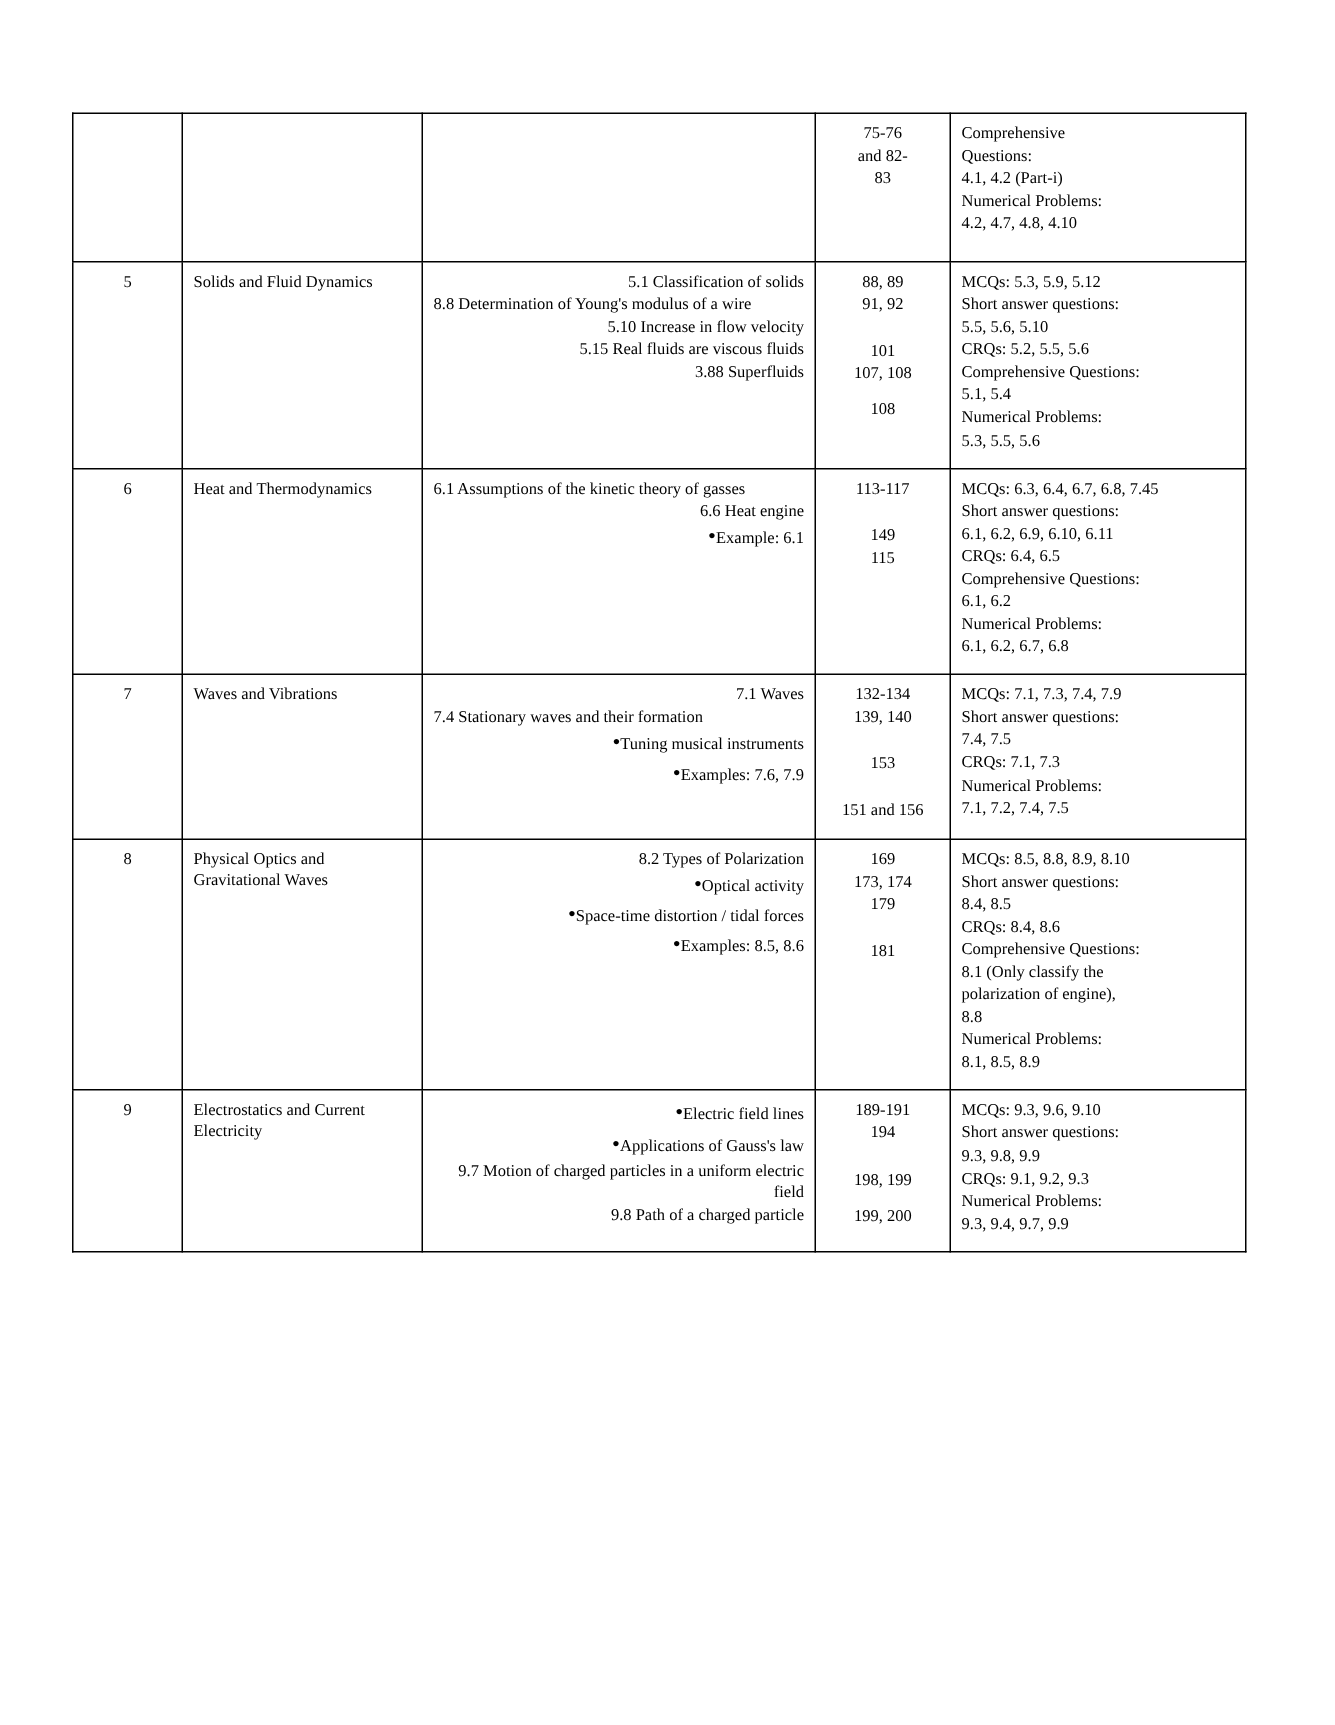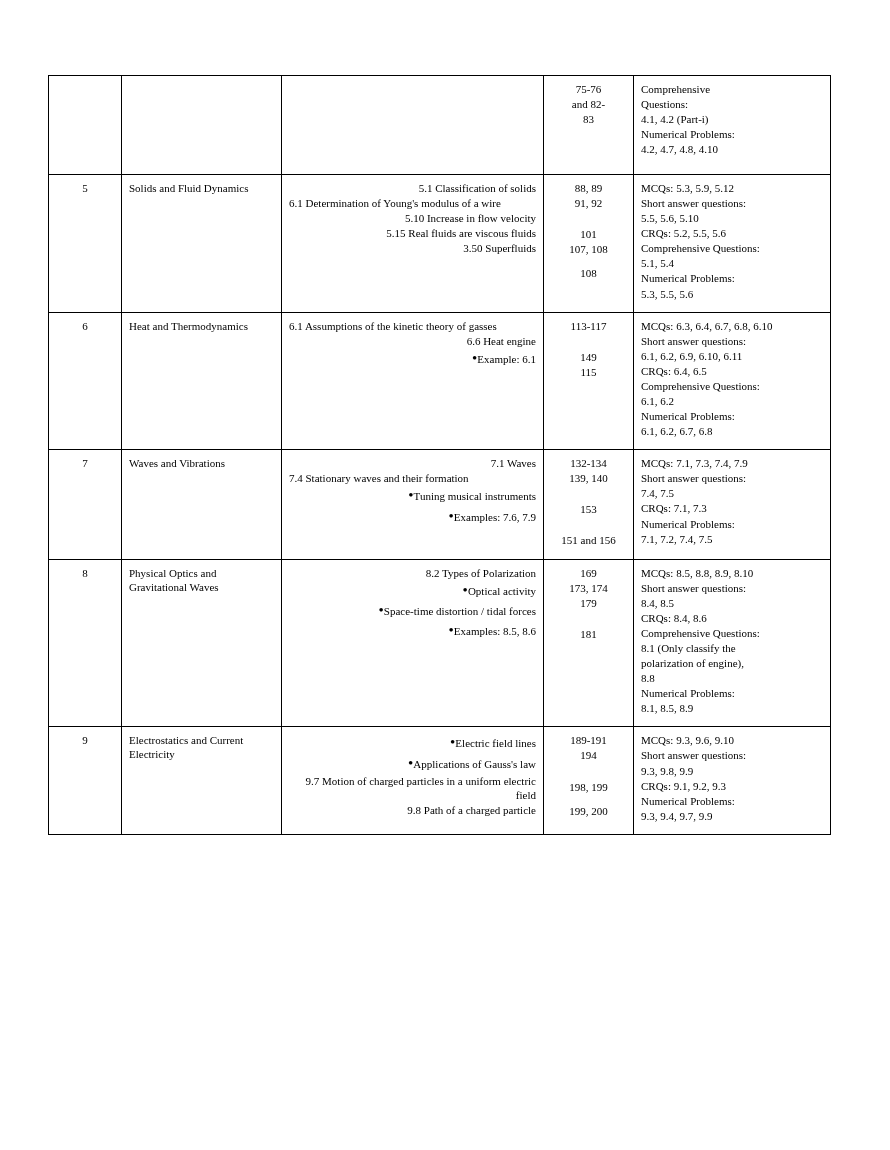--- a/index.html
+++ b/index.html
@@ -124,24 +124,24 @@
       <tr>
         <td class="cell-num">
           <span>5</span>
         </td>
         <td class="cell-unit">
           <span>Solids and Fluid Dynamics</span>
         </td>
         <td>
           <ul class="topics-list">
             <li class="t-num">5.1 Classification of solids</li>
-            <li class="t-num t-just">6.1 Determination of Young's modulus of a wire</li>
+            <li class="t-num t-just">8.8 Determination of Young's modulus of a wire</li>
             <li class="t-num">5.10 Increase in flow velocity</li>
             <li class="t-num">5.15 Real fluids are viscous fluids</li>
-            <li class="t-num">3.50 Superfluids</li>
+            <li class="t-num">3.88 Superfluids</li>
           </ul>
         </td>
         <td class="pages-cell">
           <div>88, 89</div>
           <div>91, 92</div>
           <div class="gap-md"></div>
           <div>101</div>
           <div>107, 108</div>
           <div class="gap-sm"></div>
           <div>108</div>
@@ -172,21 +172,21 @@
             <li class="bullet-item">Example: 6.1</li>
           </ul>
         </td>
         <td class="pages-cell">
           <div>113-117</div>
           <div class="gap-md"></div>
           <div>149</div>
           <div>115</div>
         </td>
         <td class="exer-cell">
-          <div>MCQs: 6.3, 6.4, 6.7, 6.8, 6.10</div>
+          <div>MCQs: 6.3, 6.4, 6.7, 6.8, 7.45</div>
           <div>Short answer questions:</div>
           <div>6.1, 6.2, 6.9, 6.10, 6.11</div>
           <div>CRQs: 6.4, 6.5</div>
           <div>Comprehensive Questions:</div>
           <div>6.1, 6.2</div>
           <div>Numerical Problems:</div>
           <div>6.1, 6.2, 6.7, 6.8</div>
         </td>
       </tr>
 

